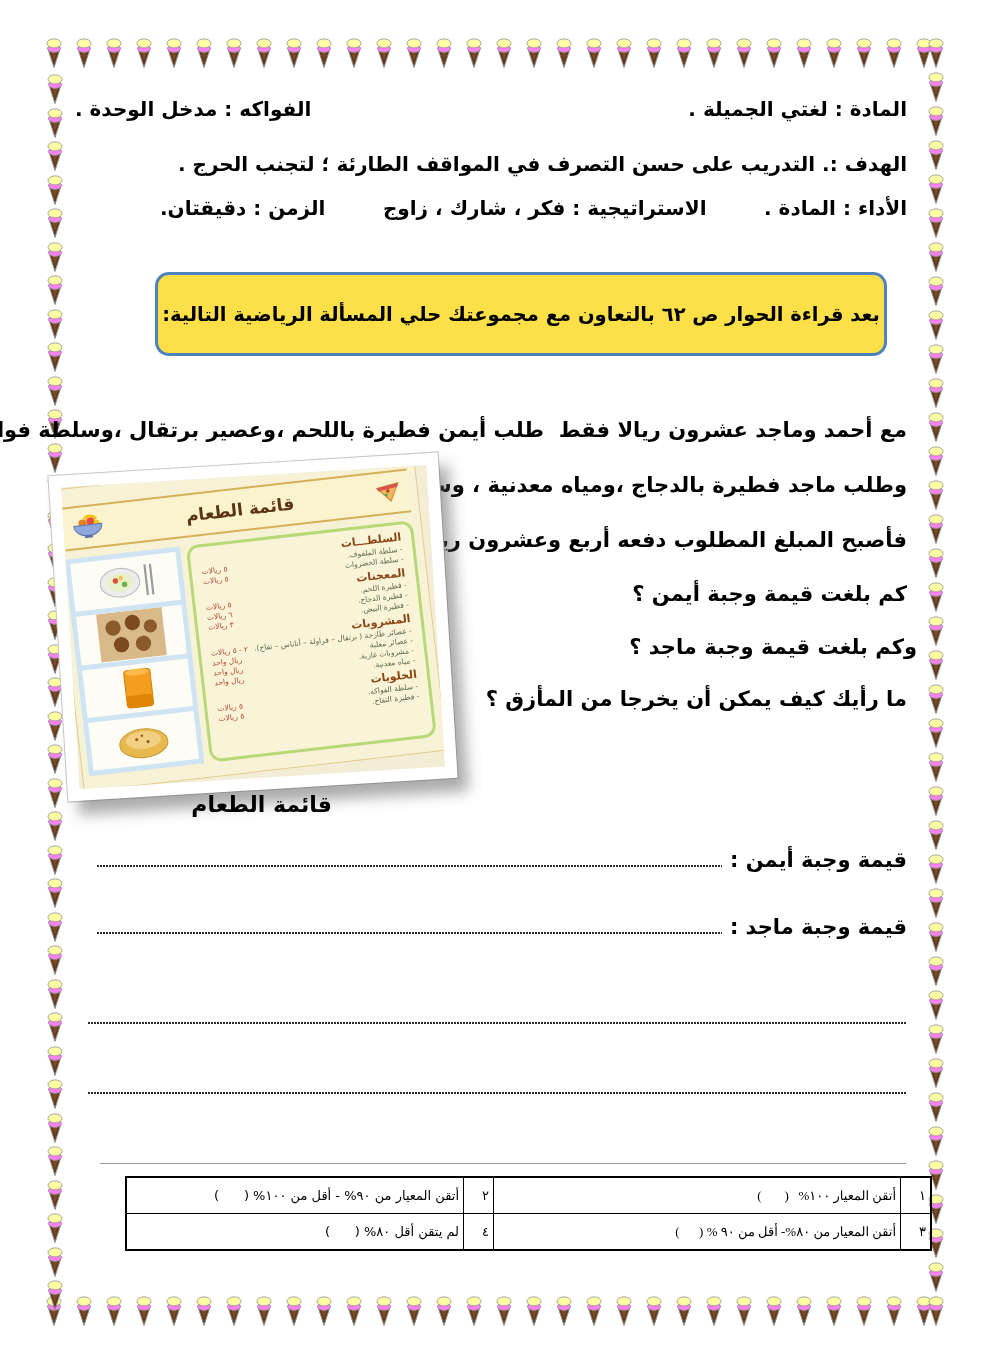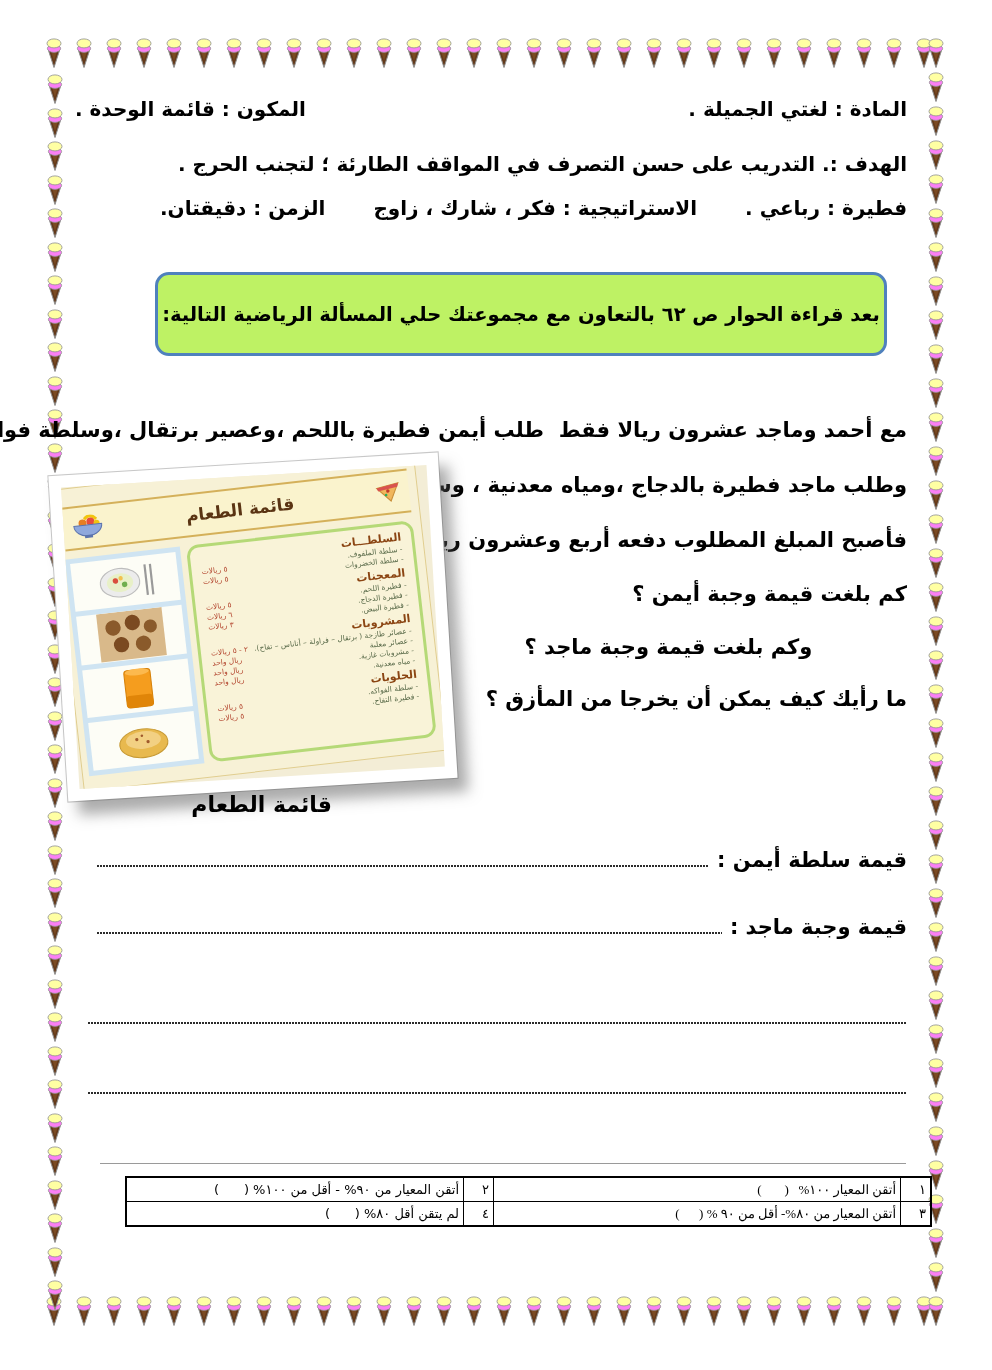--- a/index.html
+++ b/index.html
@@ -7,21 +7,21 @@
     position:relative;width:992px;height:1370px;margin:0 auto;
     background:#ffffff;overflow:hidden;
     font-family:"DejaVu Sans",sans-serif;
   }
   .cone{position:absolute;width:20px;height:31px;}
   .ar{position:absolute;direction:rtl;text-align:right;color:#000;white-space:nowrap;}
   .hline{font-size:20px;font-weight:600;width:832px;left:75px;display:flex;justify-content:space-between;}
   .h2{font-size:20px;font-weight:600;width:832px;left:75px;}
   .taskbox{
     position:absolute;left:155px;top:272px;width:726px;height:78px;
-    border:3px solid #4f81bd;border-radius:14px;background:#bef264;
+    border:3px solid #4f81bd;border-radius:14px;background:#fde047;
     display:flex;align-items:center;justify-content:center;
   }
   .taskbox .t{direction:rtl;font-size:19.5px;font-weight:bold;white-space:nowrap;}
   .para{font-size:21px;font-weight:bold;}
   .red{color:#000000;}
   
   .photo{
     position:absolute;left:58px;top:464px;width:390px;height:326px;
     background:#fff;transform:rotate(-3.5deg);
     box-shadow:10px 14px 14px rgba(90,90,90,.5),0 0 0 1px #c9c9c9;
@@ -60,21 +60,21 @@
     background-size:3px 4px;background-repeat:repeat-x;background-position:0 1px;
   }
   .note{font-size:13px;font-weight:normal;}
   .rule{position:absolute;left:100px;top:1163px;width:806px;height:0;border-top:1px solid #9a9a9a;}
   table.rubric{
     position:absolute;left:125px;top:1176px;width:780px;
     border-collapse:collapse;direction:rtl;table-layout:fixed;
   }
   table.rubric{border:2px solid #000;}
   table.rubric td{
-    border:1px solid #000;font-size:13px;padding:1px 4px;height:21px;
+    border:1px solid #000;font-size:13px;padding:7px 4px;height:21px;
     text-align:right;vertical-align:middle;white-space:nowrap;overflow:hidden;
   }
   td.numc{width:21px;text-align:center;}
   td.t1c{width:398px;font-family:Liberation Serif, serif;}
   td.t2c{width:328px;}
 </style>
 </head>
 <body>
 
 <div class="page">
@@ -887,39 +887,39 @@
       <svg class="cone" viewBox="0 0 20 31" style="position: absolute; left: 926px; top: 1296px; width: 20px; height: 31px;">
     <polygon points="4.5,12.5 15.5,12.5 10,29.5" fill="#63391a" stroke="#8f8f8f" stroke-width="1"></polygon>
     <polygon points="7,13 13,13 10,23" fill="#7a4a22"></polygon>
     <ellipse cx="10" cy="10.5" rx="6.6" ry="3.9" fill="#fb7ff5" stroke="#8f8f8f" stroke-width="0.8"></ellipse>
     <ellipse cx="10" cy="5.4" rx="7" ry="4.5" fill="#ffffa3" stroke="#8f8f8f" stroke-width="0.8"></ellipse>
   </svg>
     </div>
 
   <div class="ar hline" style="top:97px;">
     <span>المادة : لغتي الجميلة .</span>
-    <span>المكون : قائمة الوحدة .</span>
+    <span>الفواكه : مدخل الوحدة .</span>
   </div>
   <div class="ar h2" style="top:152px;">الهدف :. التدريب على حسن التصرف في المواقف الطارئة ؛ لتجنب الحرج .</div>
   <div class="ar hline" style="top:196px;padding-left:85px;width:747px;">
-    <span>فطيرة : رباعي .</span>
+    <span>الأداء : المادة .</span>
     <span>الاستراتيجية : فكر ، شارك ، زاوج</span>
     <span>الزمن : دقيقتان.</span>
   </div>
 
   <div class="taskbox">
     <div class="t">بعد قراءة الحوار ص ٦٢ بالتعاون مع مجموعتك حلي المسألة الرياضية التالية:</div>
   </div>
 
   <div class="ar para" style="top:418px;left:75px;width:832px;">مع أحمد وماجد عشرون ريالا فقط &nbsp;طلب أيمن فطيرة باللحم ،وعصير برتقال ،وسلطة فواكه</div>
   <div class="ar para" style="top:473px;left:430px;width:477px;">وطلب ماجد فطيرة بالدجاج ،ومياه معدنية ، وسلطة فواكه</div>
   <div class="ar para" style="top:528px;left:430px;width:477px;">فأصبح المبلغ المطلوب دفعه أربع وعشرون ريالا .</div>
 
   <div class="ar para red" style="top:582px;left:430px;width:477px;">كم بلغت قيمة وجبة أيمن ؟</div>
-  <div class="ar para red" style="top:635px;left:430px;width:477px;text-align:center;">وكم بلغت قيمة وجبة ماجد ؟</div>
+  <div class="ar para red" style="top:635px;left:440px;width:477px;">وكم بلغت قيمة وجبة ماجد ؟</div>
   <div class="ar para red" style="top:687px;left:430px;width:477px;">ما رأيك كيف يمكن أن يخرجا من المأزق ؟</div>
 
   <div class="photo">
     <div class="photo-inner">
       <div class="pen-mark"></div>
       <div class="menu-card">
         <div class="banner">
           <svg width="26" height="20" viewBox="0 0 24 18">
             <polygon points="2,4 22,1 14,17" fill="#f0b65c" stroke="#c98f3a"></polygon>
             <polygon points="2,4 22,1 21,4.5 3,7" fill="#d9534f"></polygon>
@@ -1019,21 +1019,21 @@
             </svg>
           </div>
         </div>
       </div>
     </div>
   </div>
 
   <div class="ar caption" style="top:792px;left:120px;width:212px;">قائمة الطعام</div>
 
   <div class="ansrow" style="position:absolute;top:848px;">
-    <span class="lbl">قيمة سلطة أيمن :</span>
+    <span class="lbl">قيمة وجبة أيمن :</span>
     <div class="leader"></div>
   </div>
   <div class="ansrow" style="position:absolute;top:915px;">
     <span class="lbl">قيمة وجبة ماجد :</span>
     <div class="leader"></div>
   </div>
 
   <div class="dotline" style="top:1020px;left:88px;width:818px;"></div>
   <div class="dotline" style="top:1090px;left:88px;width:818px;"></div>
 

